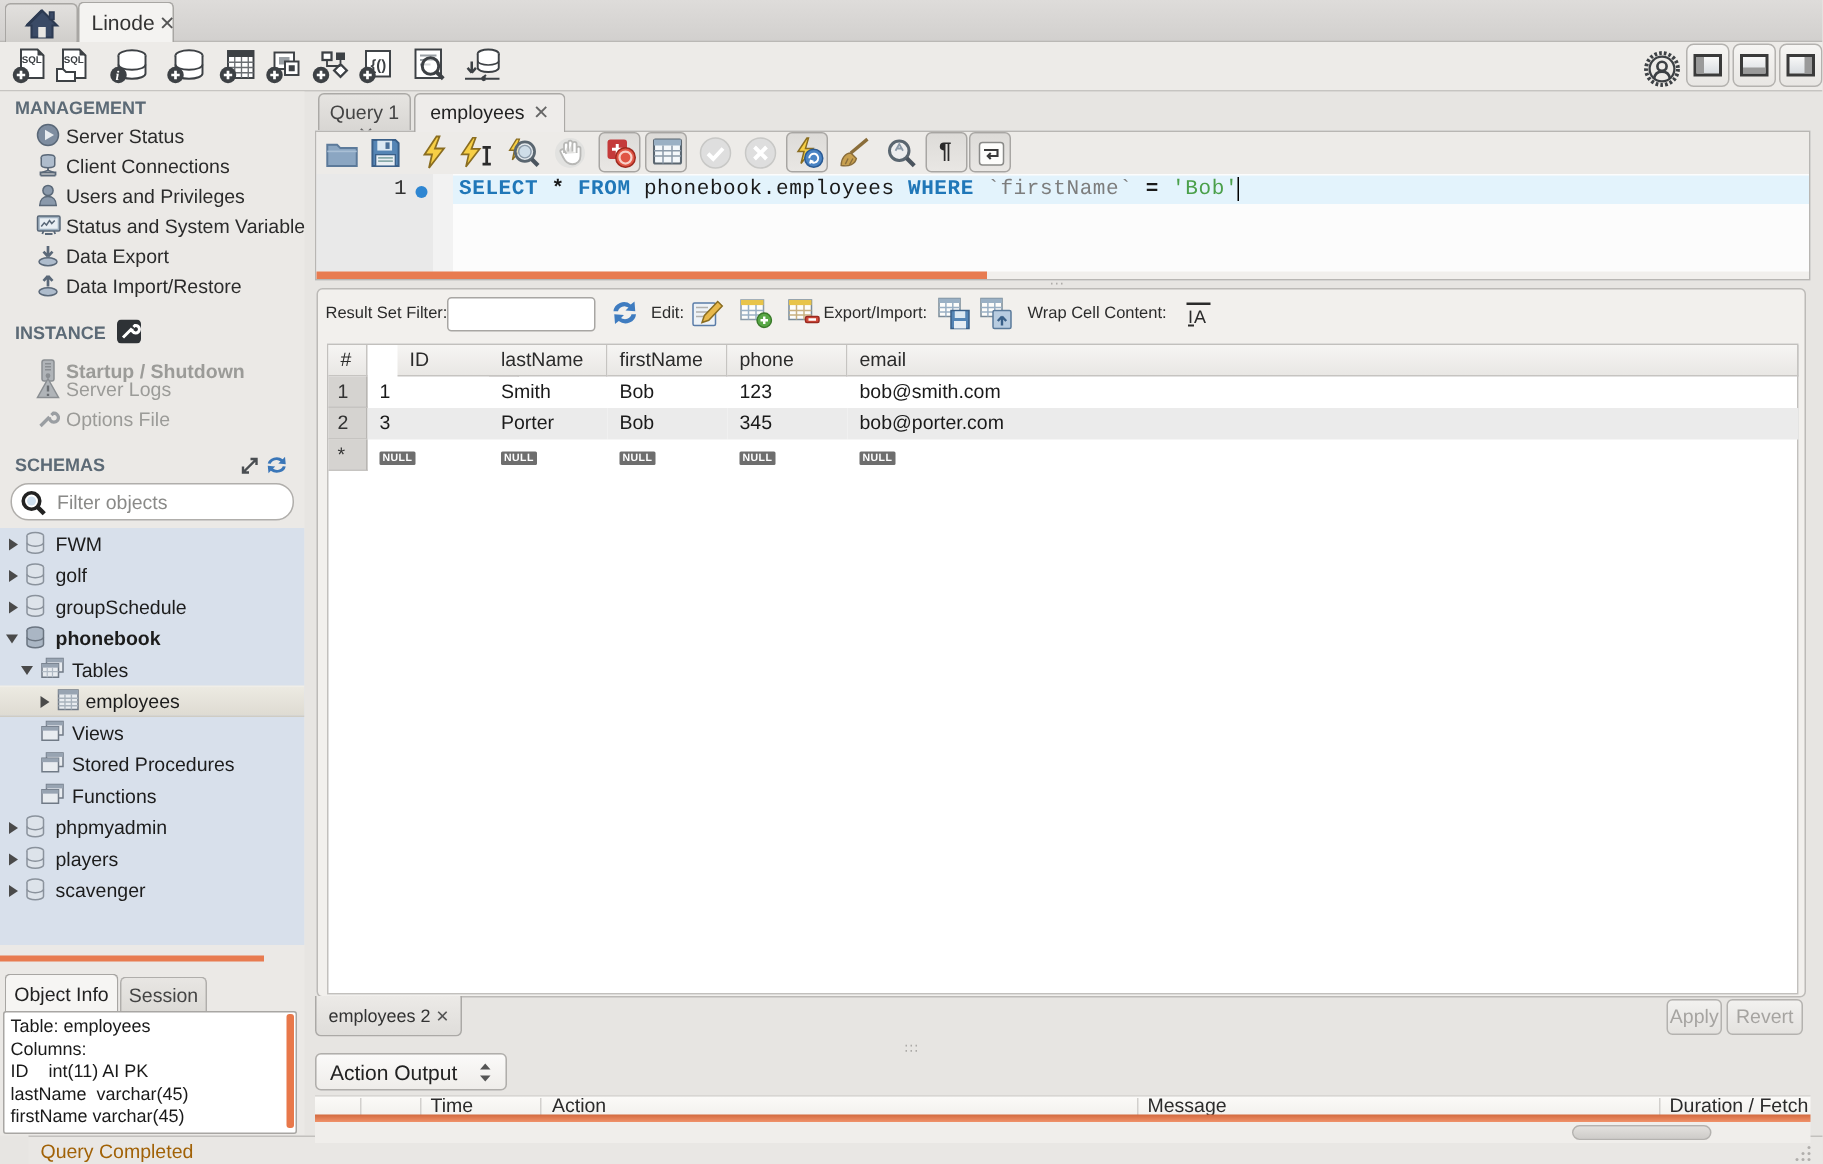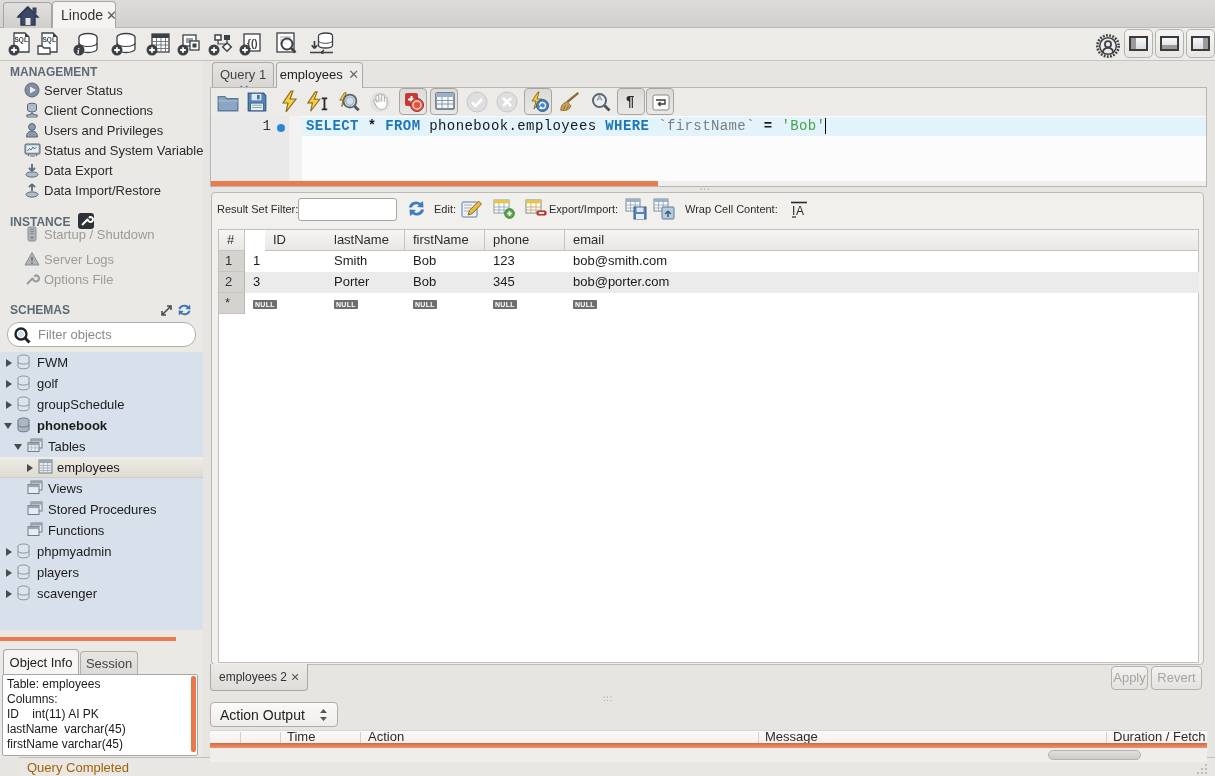--- a/index.html
+++ b/index.html
@@ -52,21 +52,21 @@
 #oi-sc { position:absolute; right:1px; top:1px; width:5px; height:76px; background:#e8784a; border-radius:2px; }
 
 
 #statusbar { position:absolute; left:0; top:757px; width:1215px; height:19px; background:#e9e7e4; border-top:1px solid #c2c0bd; font-size:13px; color:#a16207;margin-left:19px; }
 #statusbar .txt { position:absolute; left:8px; top:2px; }
 
 
 #qtabs { position:absolute; left:210px; top:62px; width:997px; height:25px; }
 .qtab { position:absolute; top:0; height:25px; border:1px solid #aba9a6; border-bottom:none; border-radius:4px 4px 0 0; font-size:13px; padding-top:4px; text-align:center; }
 #qtab1 { left:2px; width:62px; background:linear-gradient(#e6e4e1,#d8d6d3); color:#444; }
-#qtab2 { left:66px; width:87px; height:26px; background:#eeecea; color:#222; z-index:5; }
+#qtab2 { left:66px; width:101px; height:26px; background:#eeecea; color:#222; z-index:5; }
 .qtab .x { color:#666; margin-left:2px; }
 
 
 #editor { position:absolute; left:210px; top:87px; width:997px; height:100px; background:#fcfcfc; border:1px solid #b8b6b3; }
 #edtoolbar { position:absolute; left:0; top:0; width:995px; height:28px; background:#edebe8; }
 .eicon { position:absolute; top:2px; width:24px; height:24px; }
 .etoggle { position:absolute; top:0; width:28px; height:27px; background:linear-gradient(#dddbd8,#e9e7e4); border:1px solid #a8a6a3; border-radius:4px; }
 #gutter { position:absolute; left:0; top:28px; width:78px; height:66px; background:#e9e9e9; }
 #lnum { position:absolute; right:18px; top:2px; font-family:"Liberation Mono",monospace; font-size:14px; color:#333; }
 #bluedot { position:absolute; right:4px; top:8px; width:8px; height:8px; border-radius:4px; background:#2e86d2; }
@@ -261,21 +261,21 @@
       <svg width="16" height="16" viewBox="0 0 16 16">
         <path d="M8 9 v-7 M8 2 l-3 3.2 M8 2 l3 3.2" stroke="#5a6878" stroke-width="1.8" fill="none"></path>
         <ellipse cx="8" cy="12.5" rx="6" ry="2.6" fill="#aebccc" stroke="#5a6878"></ellipse>
       </svg>
       <span class="lbl">Data Import/Restore</span>
     </div>
   <div class="sechead" style="top:152px;">INSTANCE <svg width="16" height="16" viewBox="0 0 16 16" style="vertical-align:-3px;margin-left:4px;">
         <rect x="0" y="0" width="16" height="16" rx="3" fill="#2e3236"></rect>
         <path d="M4 12 L10 6 M10 6 a2.5 2.5 0 1 0 2-2 l-1 1" stroke="#fff" stroke-width="2" fill="none"></path>
       </svg></div>
-  <div class="navrow dis" style="top:164px;">
+  <div class="navrow dis" style="top:177px;font-weight:bold;">
       <svg width="16" height="16" viewBox="0 0 16 16">
         <rect x="4" y="1" width="8" height="14" rx="1.5" fill="#b0b4b8" stroke="#8a8e92"></rect>
         <path d="M6 3.5 h4 M6 5.5 h4 M6 7.5 h4" stroke="#8a8e92"></path>
         <circle cx="8" cy="11.5" r="1.6" fill="#8a8e92"></circle>
       </svg>
       <span class="lbl">Startup / Shutdown</span>
     </div>
   <div class="navrow dis" style="top:189px;">
       <svg width="16" height="16" viewBox="0 0 16 16">
         <path d="M8 1.5 L15 14 H1 z" fill="#b0b4b8" stroke="#8a8e92"></path>

